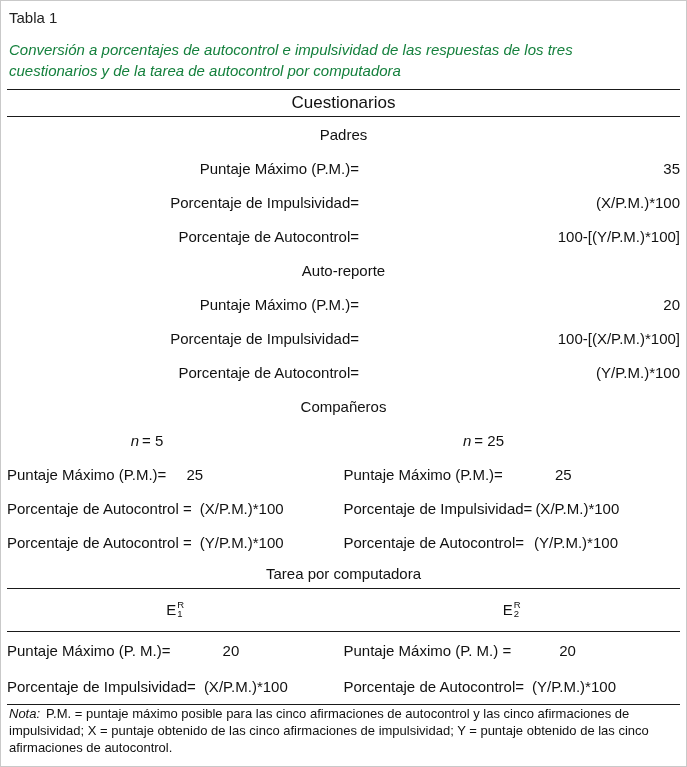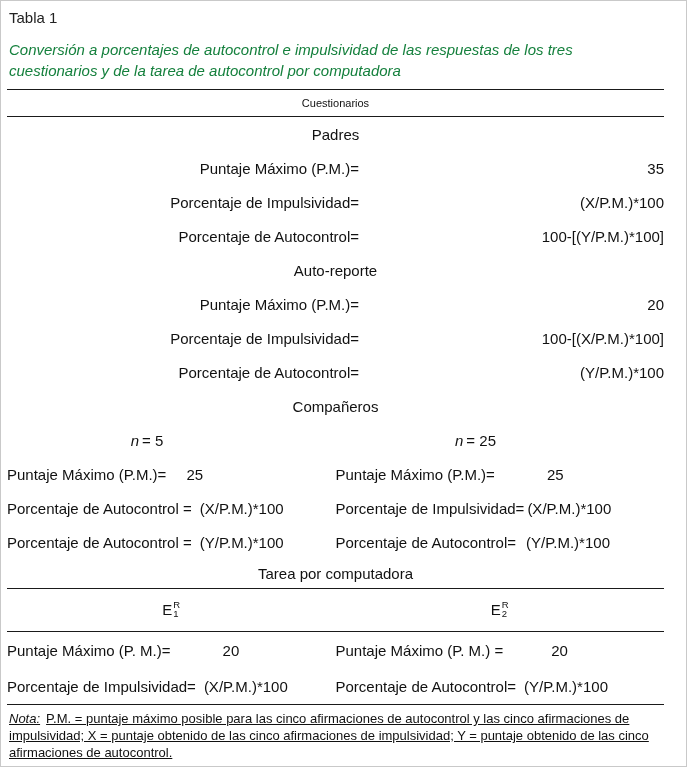--- a/index.html
+++ b/index.html
@@ -8,21 +8,21 @@
     font-family: "Liberation Sans", sans-serif;
     color: #111111;
     width: 687px;
   }
   .page {
     position: relative;
     width: 687px;
     height: 767px;
     background: #ffffff;
     border: 1px solid #c9c9c9;
-    padding: 8px 22px 0 6px;
+    padding: 8px 6px 0 6px;
     overflow: hidden;
   }
   .table-label {
     font-size: 15px;
     height: 18px;
     padding-left: 2px;
     color: #222;
   }
   .caption {
     font-style: italic;
@@ -38,21 +38,21 @@
     margin-top: 0;
   }
   .rule.after-caption { margin-top: 8px; }
   .row {
     height: 34px;
     display: flex;
     align-items: center;
     font-size: 15px;
   }
   .row.center { justify-content: center; text-align: center; }
-  .header-row { height: 26px; display: flex; align-items: center; justify-content: center; font-size: 11px; }
+  .header-row { height: 26px; display: flex; align-items: center; justify-content: center; font-size: 17px; }
   .tarea-title { height: 29px; }
   
   .centered-row { display: grid; grid-template-columns: 352px 1fr; align-items: center; }
   .centered-row .c-label { text-align: right; }
   .centered-row .c-value { padding-left: 12px; text-align: right; }
   
   .twocol { display: grid; grid-template-columns: 1fr 1fr; align-items: center; }
   .twocol .col { display: flex; align-items: center; white-space: nowrap; }
   .twocol .col-center { justify-content: center; }
   .twocol .col-center-narrow { width: 280px; display: flex; justify-content: center; }
@@ -70,24 +70,22 @@
     display: inline-flex;
     flex-direction: column;
     align-items: flex-start;
     margin-left: 1px;
     transform: translateY(-1px);
   }
   .supsub .sup, .supsub .sub { font-size: 9.5px; line-height: 9px; }
   .note {
     font-size: 13px;
     line-height: 17px;
-    margin-top: 5px;
     padding-left: 2px;
     color: #111;
-    text-decoration: underline;
   }
   .note .note-text { margin-left: 6px; }
 </style>
 </head>
 <body>
 
 <div class="page">
 
   <div class="table-label">Tabla 1</div>
 

